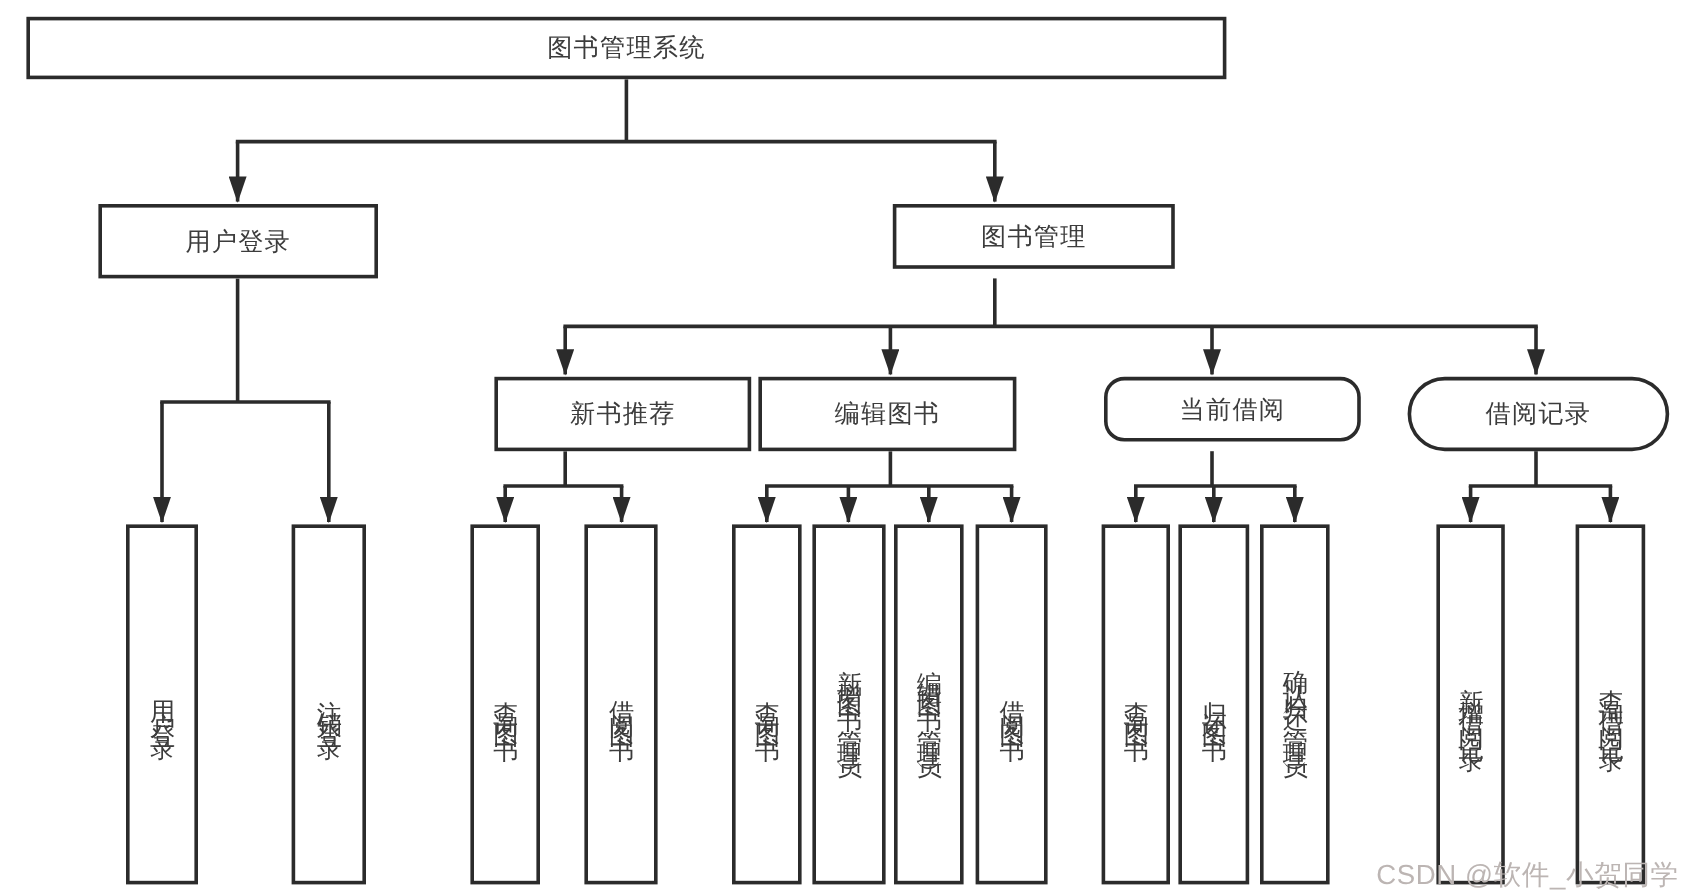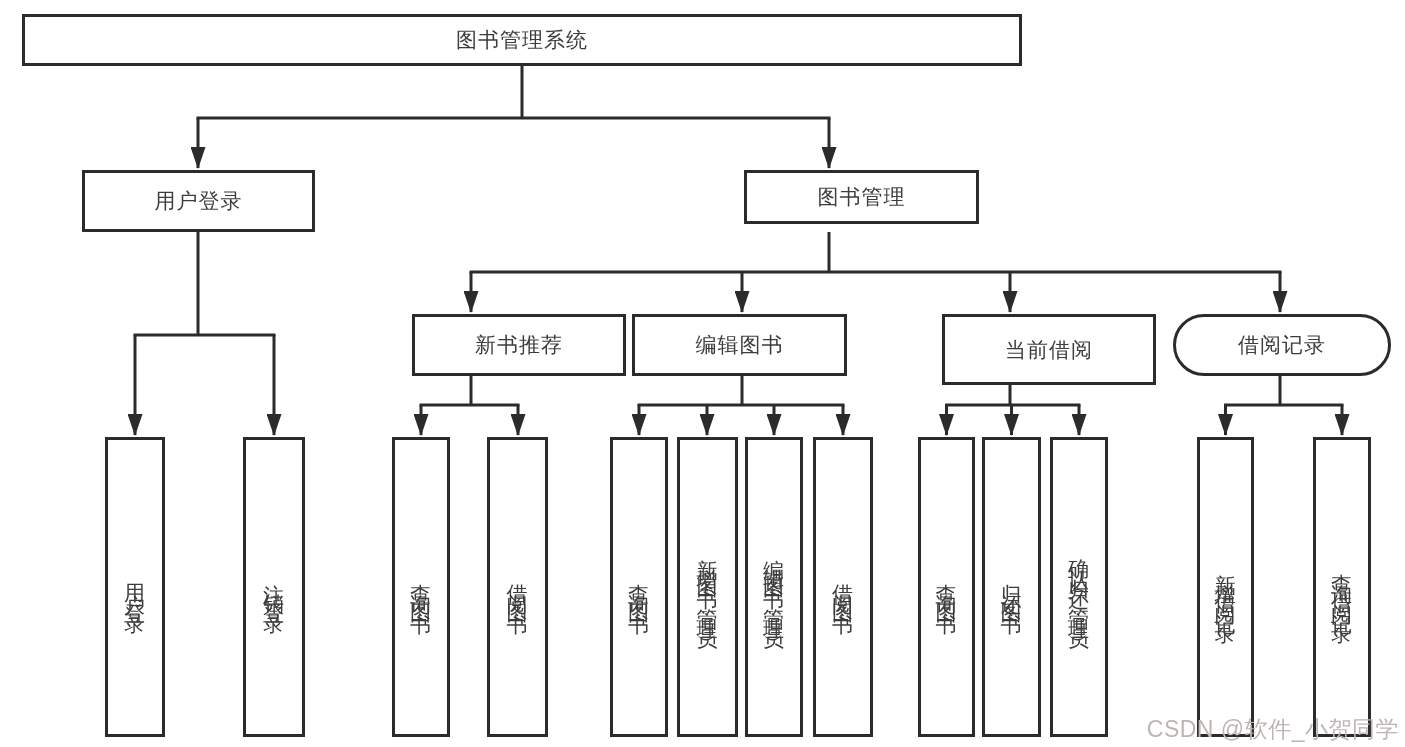--- a/index.html
+++ b/index.html
@@ -137,21 +137,21 @@
   <div class="node h-node" style="left:744px; top:170px; width:235px; height:54px;">
     <span class="lbl">图书管理</span>
   </div>
 
   <div class="node h-node" style="left:364px; top:314px; width:214px; height:62px;margin-left:48px;">
     <span class="lbl">新书推荐</span>
   </div>
   <div class="node h-node" style="left:632px; top:314px; width:215px; height:62px;">
     <span class="lbl">编辑图书</span>
   </div>
-  <div class="node h-node" style="left:942px; top:314px; width:214px; height:71px;">
+  <div class="node h-node" style="left:920px; top:314px; width:214px; height:54px;border-radius:17px;">
     <span class="lbl">当前借阅</span>
   </div>
   <div class="node h-node" style="left:1173px; top:314px; width:218px; height:62px;border-radius:31px;">
     <span class="lbl">借阅记录</span>
   </div>
 
   <div class="node v-node" style="left:105px; top:437px; width:60px; height:300px;">
     <span class="lbl">用户登录</span>
   </div>
   <div class="node v-node" style="left:243px; top:437px; width:62px; height:300px;">

